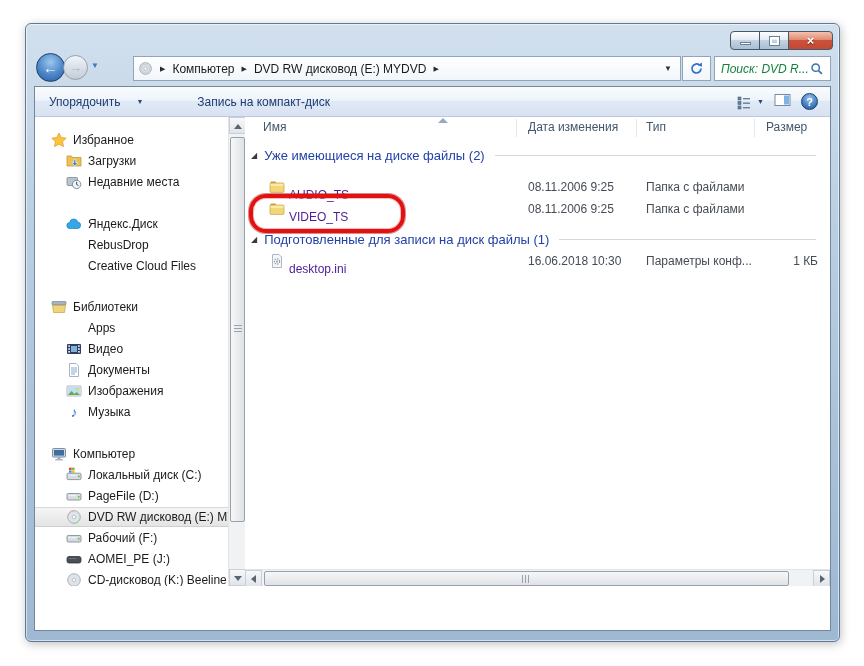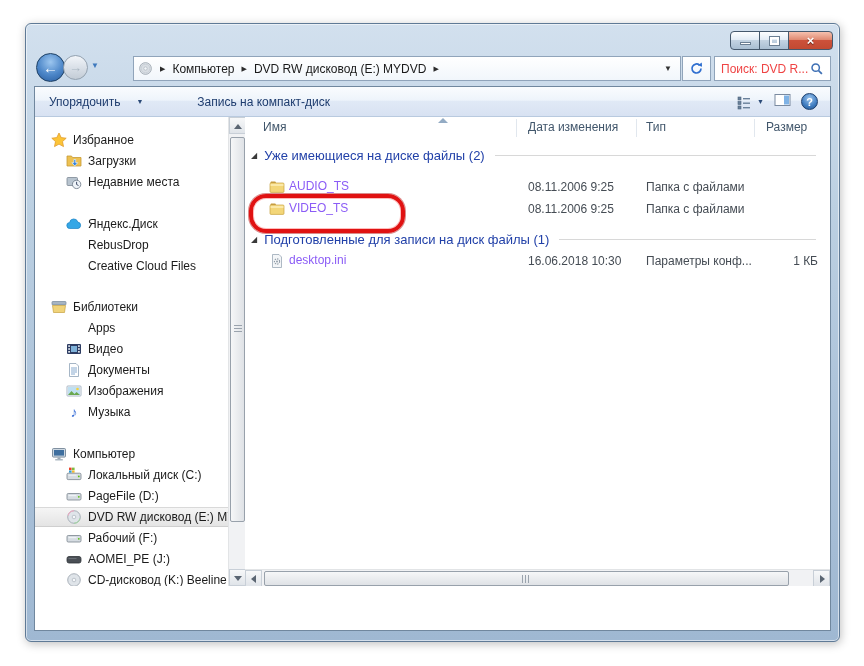--- a/index.html
+++ b/index.html
@@ -31,21 +31,21 @@
     background:linear-gradient(#f2f5f9,#d7dee6 55%,#c3ccd6);font-size:13px;font-weight:bold;line-height:23px;}
   #navdrop{left:65px;top:37px;font-size:8px;color:#3e79bd;}
   .field{background:linear-gradient(#ffffff,#f1f6fb);border:1px solid #90a4ba;box-sizing:border-box;
     display:flex;align-items:center;}
   #crumbbar{left:107px;top:32px;width:548px;height:25px;padding:0 4px;}
   .crumb-sep{font-size:7px;color:#2c2c2c;margin:0 7px;}
   .crumb{color:#1a1a1a;white-space:nowrap;}
   #crumb-caret{margin-left:auto;font-size:8px;color:#333;padding:0 4px;}
   #refresh{left:656px;top:32px;width:29px;height:25px;justify-content:center;}
   #search{left:688px;top:32px;width:117px;height:25px;padding:0 6px;background:#fff;}
-  #search .hint{color:#ef4444;white-space:nowrap;overflow:hidden;}
+  #search .hint{font-style:italic;color:#15803d;white-space:nowrap;overflow:hidden;}
   #search svg{margin-left:auto;flex:none;}
   
   #client{position:absolute;left:8px;top:62px;width:797px;height:545px;border:1px solid #70879e;
     box-sizing:border-box;background:#fff;overflow:hidden;}
   
   #toolbar{position:absolute;left:0;top:0;width:795px;height:30px;
     background:linear-gradient(#fafcfe,#eef4fb 45%,#e0e9f6 50%,#d8e2f2);
     border-bottom:1px solid #b9cadf;box-sizing:border-box;display:flex;align-items:center;
     color:#1e3c6e;}
   .tbtn{display:flex;align-items:center;gap:16px;padding:0 8px;height:24px;cursor:default;}
@@ -84,21 +84,21 @@
   .hcell{position:absolute;top:3px;color:#41566b;}
   .hsep{position:absolute;top:2px;width:1px;height:18px;background:#e1e7ee;}
   #sortmark{position:absolute;left:193px;top:1px;width:0;height:0;
     border-left:5px solid transparent;border-right:5px solid transparent;border-bottom:5px solid #93abc4;}
   .grp{position:absolute;left:0;width:575px;height:20px;display:flex;align-items:center;color:#2140a8;font-size:13px;}
   .grp .arrow{font-size:8px;color:#3a3a3a;margin-left:6px;}
   .grp .glabel{margin-left:7px;white-space:nowrap;}
   .grp .line{flex:1;height:1px;background:#d8d8d8;margin:0 4px 0 10px;}
   .frow{position:absolute;left:0;width:585px;height:20px;}
   .frow .ic{position:absolute;left:24px;top:2px;width:16px;height:16px;}
-  .c-name{position:absolute;left:44px;top:2px;color:#8b5cf6;}
+  .c-name{position:absolute;left:44px;top:11px;color:#4c1d95;}
   .c-date,.c-type{position:absolute;top:3px;color:#454c54;white-space:nowrap;}
   .c-date{left:283px;} .c-type{left:401px;}
   .c-size{position:absolute;left:509px;top:3px;width:64px;text-align:right;color:#454c54;}
   
   #hscroll{position:absolute;left:210px;top:452px;width:585px;height:17px;background:#f1f2f4;
     border-top:1px solid #e2e4e6;box-sizing:border-box;}
   #hthumb{position:absolute;left:19px;top:1px;width:525px;height:15px;border:1px solid #98a1ab;border-radius:2px;
     background:linear-gradient(#f6f7f8,#dfe2e6);box-sizing:border-box;}
   
   #redoval{position:absolute;left:223px;top:170px;width:148px;height:31px;border:4px solid #e01212;

